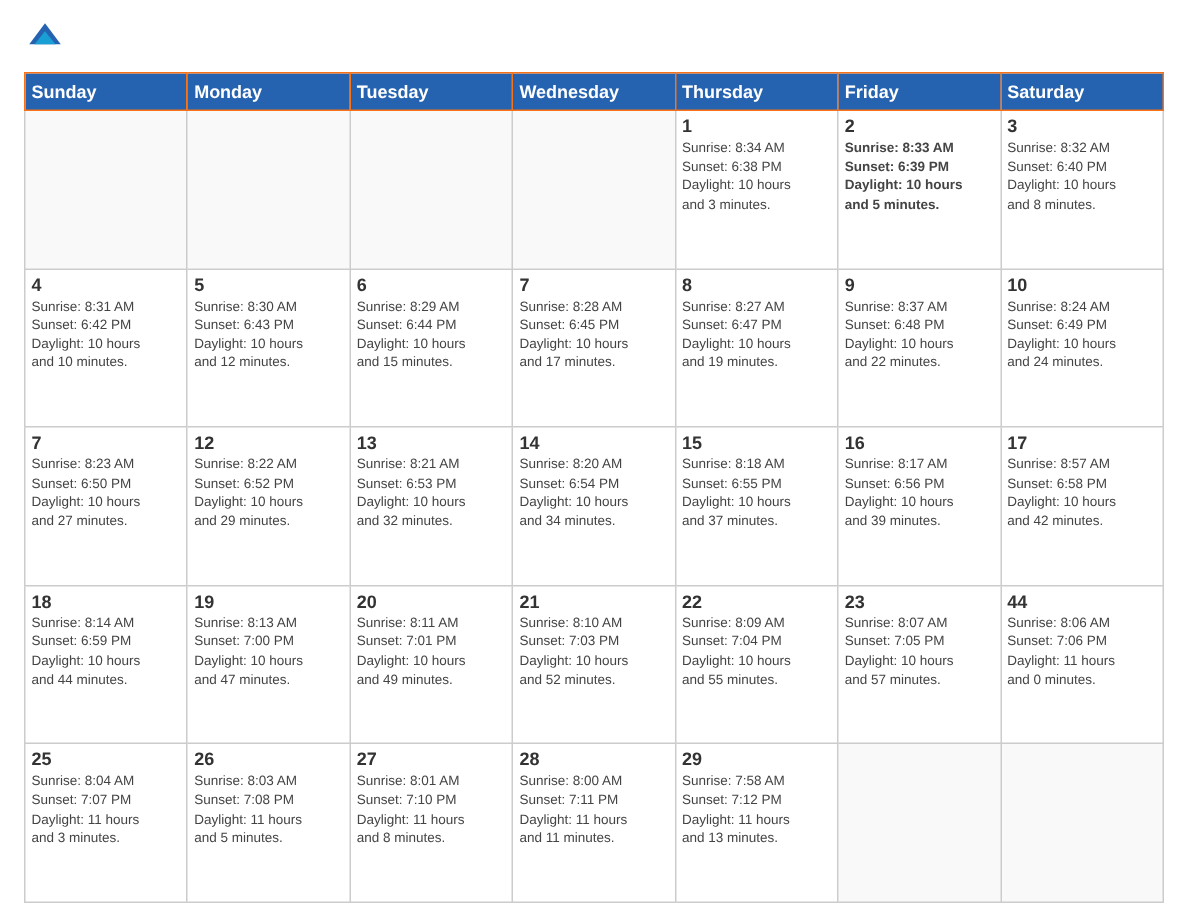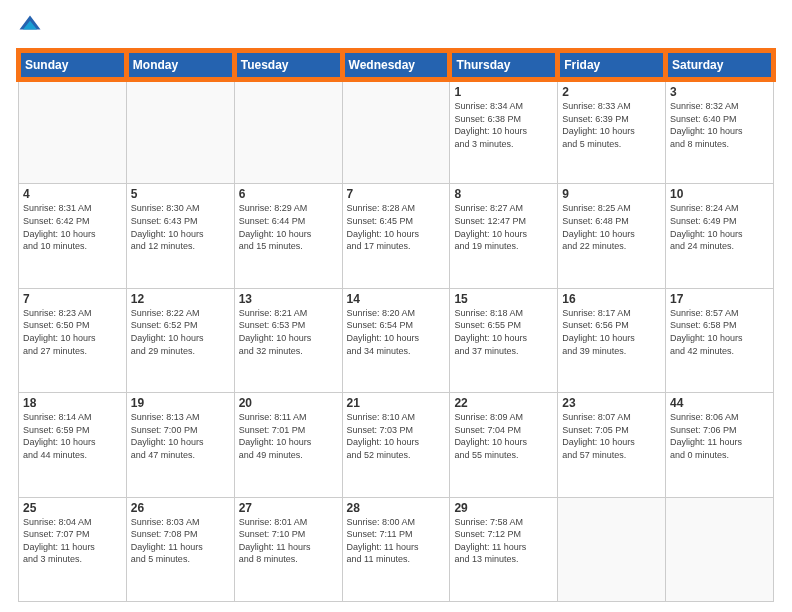--- a/index.html
+++ b/index.html
@@ -59,21 +59,21 @@
       width: 100%;
       table-layout: fixed;
     }
     .calendar th {
       background: #2563b0;
       color: #fff;
       font-size: 12px;
       font-weight: bold;
       padding: 5px 4px;
       text-align: left;
-      border: 5px solid #f97316;
+      border: 1px solid #f97316;
     }
     .calendar td {
       border: 1px solid #ccc;
       vertical-align: top;
       padding: 3px 4px;
       font-size: 9.5px;
       color: #333;
       background: #fff;
       height: 88px;
     }
@@ -134,21 +134,21 @@
           <td class="empty"></td>
           <td>
             <span class="day-number">1</span>
             <div class="day-info" style="white-space: pre-line;">Sunrise: 8:34 AM
 Sunset: 6:38 PM
 Daylight: 10 hours
 and 3 minutes.</div>
           </td>
           <td>
             <span class="day-number">2</span>
-            <div class="day-info" style="white-space: pre-line;">Sunrise: 8:33 AM
+            <div class="day-info" style="white-space: pre-line; font-weight: bold;">Sunrise: 8:33 AM
 Sunset: 6:39 PM
 Daylight: 10 hours
 and 5 minutes.</div>
           </td>
           <td>
             <span class="day-number">3</span>
             <div class="day-info" style="white-space: pre-line;">Sunrise: 8:32 AM
 Sunset: 6:40 PM
 Daylight: 10 hours
 and 8 minutes.</div>
@@ -179,27 +179,27 @@
           <td>
             <span class="day-number">7</span>
             <div class="day-info" style="white-space: pre-line;">Sunrise: 8:28 AM
 Sunset: 6:45 PM
 Daylight: 10 hours
 and 17 minutes.</div>
           </td>
           <td>
             <span class="day-number">8</span>
             <div class="day-info" style="white-space: pre-line;">Sunrise: 8:27 AM
-Sunset: 12:47 PM
+Sunset: 6:47 PM
 Daylight: 10 hours
 and 19 minutes.</div>
           </td>
           <td>
             <span class="day-number">9</span>
-            <div class="day-info" style="white-space: pre-line;">Sunrise: 8:25 AM
+            <div class="day-info" style="white-space: pre-line;">Sunrise: 8:37 AM
 Sunset: 6:48 PM
 Daylight: 10 hours
 and 22 minutes.</div>
           </td>
           <td>
             <span class="day-number">10</span>
             <div class="day-info" style="white-space: pre-line;">Sunrise: 8:24 AM
 Sunset: 6:49 PM
 Daylight: 10 hours
 and 24 minutes.</div>

